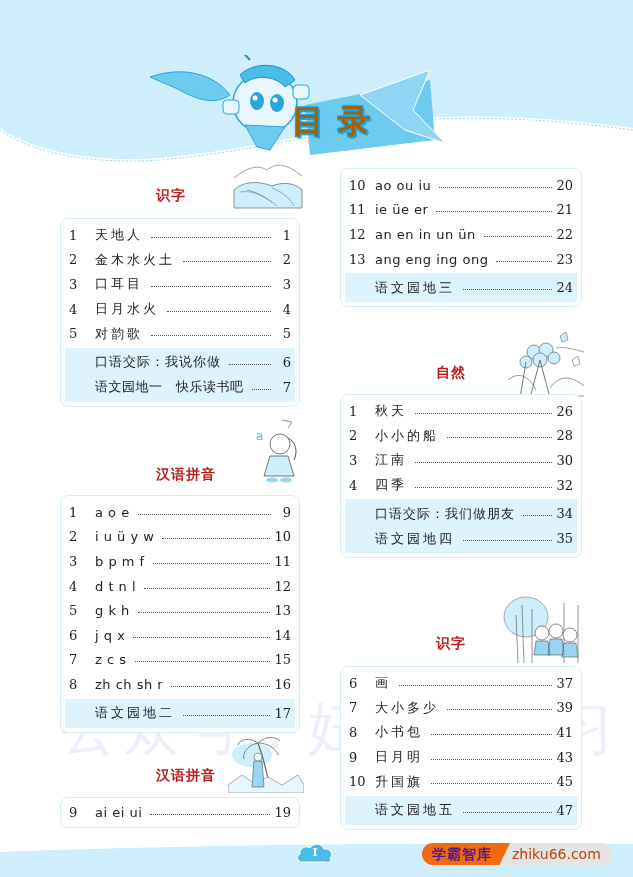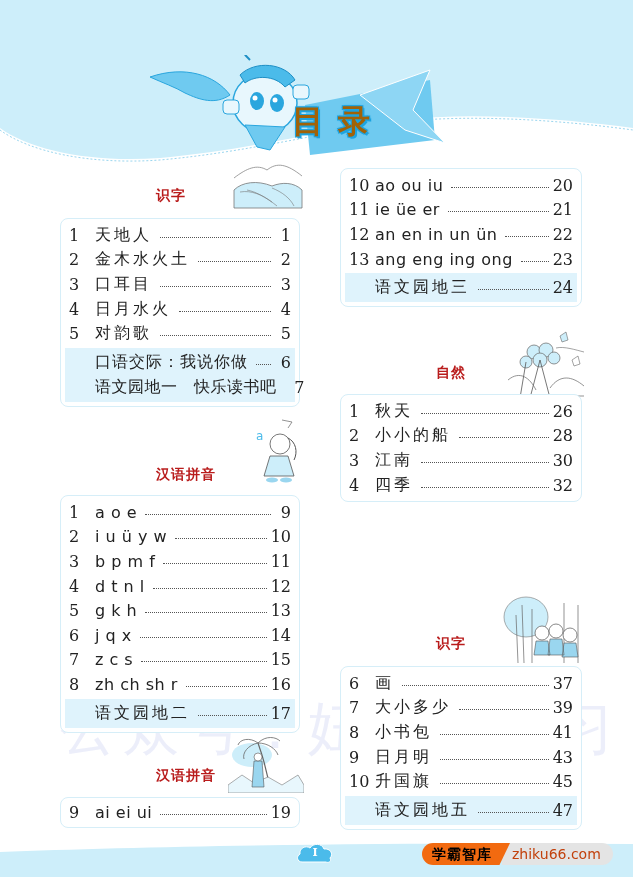--- a/index.html
+++ b/index.html
@@ -9,38 +9,38 @@
   .top-bg { position: absolute; left: 0; top: 0; width: 633px; height: 170px; }
   .bottom-bg { position: absolute; left: 0; top: 830px; width: 633px; height: 47px; }
 
   .banner { position: absolute; left: 145px; top: 55px; width: 330px; height: 100px; }
   .banner-title { position: absolute; left: 292px; top: 100px; font-family: "DejaVu Sans", sans-serif; font-weight: bold; font-size: 32px; color: #a16207; letter-spacing: 14px;
     text-shadow: 0 0 3px #1ea4e0, 1px 1px 0 #1ea4e0, -1px -1px 0 #1ea4e0, 1px -1px 0 #1ea4e0, -1px 1px 0 #1ea4e0, 2px 2px 0 #1ea4e0; }
 
   .section-title { position: absolute; font-family: "DejaVu Sans", sans-serif; font-weight: bold; font-size: 14px; color: #b91c1c; letter-spacing: 1px; }
 
   .toc-box { position: absolute; border: 1.5px solid #d6eef8; border-radius: 8px; background: #fff; padding: 4px 8px; }
-  .toc-row { display: flex; align-items: center; height: 24.6px; font-size: 16px; }
+  .toc-row { display: flex; align-items: center; height: 24.6px; font-size: 13px; }
   .toc-num { width: 26px; flex: none; font-family: "DejaVu Serif", serif; color: #222; }
   .toc-title { flex: none; white-space: nowrap; }
   .toc-title.pinyin { font-family: "DejaVu Sans", sans-serif; letter-spacing: 0.5px; }
   .toc-title.cjk { letter-spacing: 3px; }
   .toc-dots { flex: 1; border-bottom: 1.5px dotted #555; margin: 0 4px 0 8px; height: 1px; transform: translateY(2px); }
   .toc-page { flex: none; font-family: "DejaVu Serif", serif; min-width: 16px; text-align: right; }
   .toc-hl { background: #dff3fc; margin: 2px -4px 0 -4px; padding: 2px 4px 2px 30px; }
   .toc-hl .toc-row { height: 25px; align-items: center; }
 
   .illus { position: absolute; }
   .watermark { position: absolute; left: 60px; top: 690px; font-family: "DejaVu Sans", sans-serif; font-size: 58px; color: rgba(200,205,240,0.35); letter-spacing: 4px; white-space: nowrap; pointer-events: none; }
 
   .page-cloud { position: absolute; left: 296px; top: 842px; width: 38px; height: 22px; }
   .page-num { position: absolute; left: 296px; top: 846px; width: 38px; text-align: center; font-size: 11px; font-weight: bold; color: #fff; font-family: "DejaVu Serif", serif; }
 
   .brand { position: absolute; left: 422px; top: 843px; height: 22px; display: flex; align-items: center; border-radius: 11px; overflow: hidden; }
-  .brand-left { background: #f26a10; color: #000000; font-family: "DejaVu Sans", sans-serif; font-weight: bold; font-size: 14px; padding: 0 18px 0 10px; height: 22px; line-height: 22px; clip-path: polygon(0 0, 100% 0, 88% 100%, 0 100%); letter-spacing: 1px; }
+  .brand-left { background: #f26a10; color: #4c1d95; font-family: "DejaVu Sans", sans-serif; font-weight: bold; font-size: 14px; padding: 0 18px 0 10px; height: 22px; line-height: 22px; clip-path: polygon(0 0, 100% 0, 88% 100%, 0 100%); letter-spacing: 1px; }
   .brand-right { background: #e4e4e4; color: #c2410c; font-family: "DejaVu Sans", sans-serif; font-size: 14px; padding: 0 12px 0 10px; height: 22px; line-height: 22px; margin-left: -8px; }
 </style>
 </head>
 <body>
 
 <svg class="top-bg" viewBox="0 0 633 170" preserveAspectRatio="none">
   <path d="M0,0 H633 V128 C560,118 470,112 400,120 C320,130 250,150 160,158 C90,163 30,150 0,128 Z" fill="#cdeefa"></path>
   <path d="M0,130 C30,152 90,165 160,160 C250,152 320,132 400,122 C470,114 560,120 633,130" fill="none" stroke="#9ad6ef" stroke-width="1" stroke-dasharray="2,2"></path>
 </svg>
 
@@ -271,20 +271,32 @@
       <span class="toc-title cjk">江南</span>
       <span class="toc-dots"></span>
       <span class="toc-page">30</span>
     </div>
   <div class="toc-row">
       <span class="toc-num">4</span>
       <span class="toc-title cjk">四季</span>
       <span class="toc-dots"></span>
       <span class="toc-page">32</span>
     </div>
+  <div class="toc-hl">
+    <div class="toc-row">
+        <span class="toc-title" style="letter-spacing:1px">口语交际：我们做朋友</span>
+        <span class="toc-dots"></span>
+        <span class="toc-page">34</span>
+      </div>
+    <div class="toc-row">
+        <span class="toc-title cjk">语文园地四</span>
+        <span class="toc-dots"></span>
+        <span class="toc-page">35</span>
+      </div>
+  </div>
 </div>
 
 <svg class="illus" style="left:502px; top:595px;" width="82" height="68" viewBox="0 0 82 68">
   <ellipse cx="24" cy="22" rx="22" ry="20" fill="#cdeefa" stroke="#777" stroke-width="0.6"></ellipse>
   <path d="M20,10 L22,68 M30,14 L30,68 M14,20 L16,68" stroke="#666" stroke-width="0.7" fill="none"></path>
   <path d="M62,8 L62,68 M76,10 L76,68" stroke="#666" stroke-width="0.7" fill="none"></path>
   <circle cx="40" cy="38" r="7" fill="#fff" stroke="#555" stroke-width="0.7"></circle>
   <circle cx="54" cy="36" r="7" fill="#fff" stroke="#555" stroke-width="0.7"></circle>
   <circle cx="68" cy="40" r="7" fill="#fff" stroke="#555" stroke-width="0.7"></circle>
   <path d="M34,46 L46,46 L48,60 L32,60 Z M48,44 L60,44 L62,60 L46,60 Z M62,48 L74,48 L76,62 L60,62 Z" fill="#9ad6ef" stroke="#555" stroke-width="0.6"></path>

